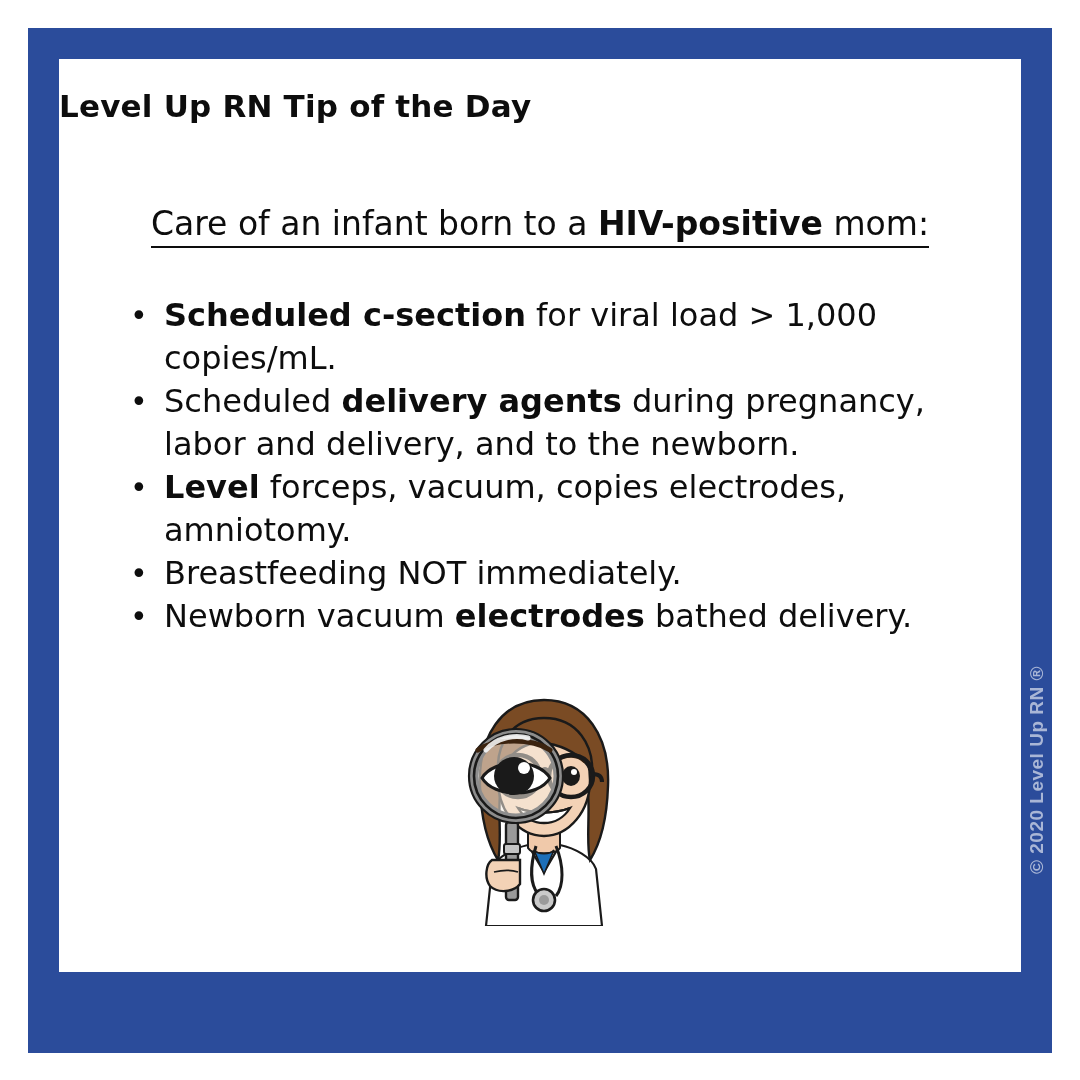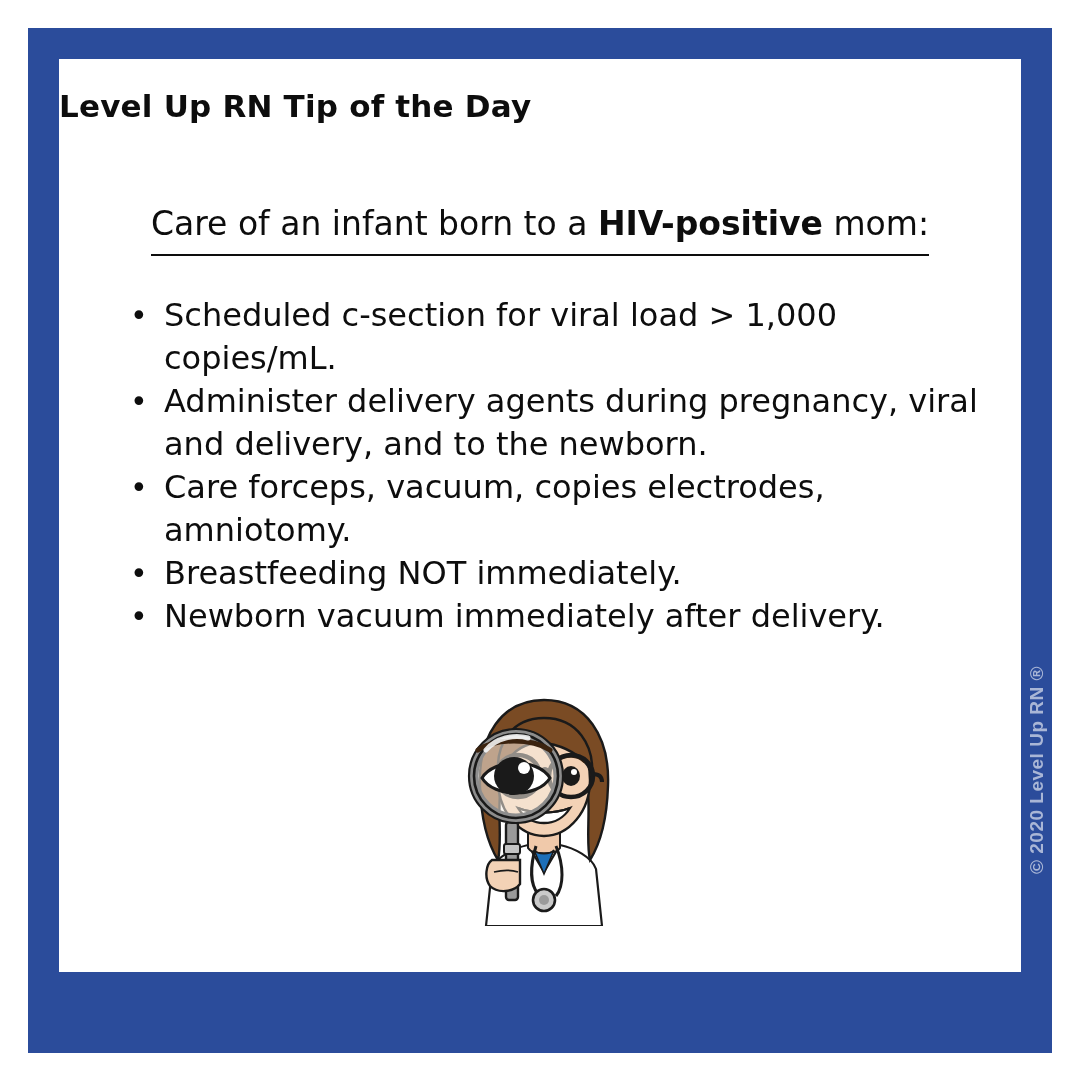--- a/index.html
+++ b/index.html
@@ -83,21 +83,21 @@
     top: 204px;
     width: 962px;
     text-align: center;
     font-family: "DejaVu Sans", sans-serif;
     font-size: 33px;
     font-weight: normal;
     color: #0d0d0d;
   }
   #subtitle .u {
     border-bottom: 2.5px solid #0d0d0d;
-    padding-bottom: 11px;
+    padding-bottom: 3px;
   }
   #subtitle b { font-weight: bold; }
 
   
   #bullets {
     position: absolute;
     left: 130px;
     top: 294px;
     width: 850px;
     font-family: "DejaVu Sans", sans-serif;
@@ -112,21 +112,21 @@
   .bullet-dot {
     flex: 0 0 auto;
     width: 34px;
     text-align: left;
     font-size: 30px;
     line-height: 43px;
   }
   .bullet-text {
     flex: 1 1 auto;
   }
-  .bullet-text b { font-weight: normal; }
+  .bullet-text b { font-weight: bold; }
 
   
   #avatar {
     position: absolute;
     left: 452px;
     top: 694px;
     width: 184px;
     height: 232px;
   }
   #avatar svg { display: block; width: 100%; height: 100%; }
@@ -149,36 +149,36 @@
 
   <div id="bullets">
 
     <div class="bullet-row">
       <span class="bullet-dot">•</span>
       <span class="bullet-text"><span></span><b>Scheduled c-section</b><span> for viral load &gt; 1,000 copies/mL.</span></span>
     </div>
 
     <div class="bullet-row">
       <span class="bullet-dot">•</span>
-      <span class="bullet-text"><span>Administer </span><b>delivery agents</b><span> during pregnancy, viral and delivery, and to the newborn.</span></span>
-    </div>
-
-    <div class="bullet-row">
-      <span class="bullet-dot">•</span>
-      <span class="bullet-text"><span></span><b>Care</b><span> forceps, vacuum, copies electrodes, amniotomy.</span></span>
+      <span class="bullet-text"><span>Scheduled </span><b>delivery agents</b><span> during pregnancy, labor and delivery, and to the newborn.</span></span>
+    </div>
+
+    <div class="bullet-row">
+      <span class="bullet-dot">•</span>
+      <span class="bullet-text"><span></span><b>Level</b><span> forceps, vacuum, copies electrodes, amniotomy.</span></span>
     </div>
 
     <div class="bullet-row">
       <span class="bullet-dot">•</span>
       <span class="bullet-text"><span>Breastfeeding NOT immediately.</span><b></b><span></span></span>
     </div>
 
     <div class="bullet-row">
       <span class="bullet-dot">•</span>
-      <span class="bullet-text"><span>Newborn vacuum </span><b>immediately</b><span> after delivery.</span></span>
+      <span class="bullet-text"><span>Newborn vacuum </span><b>electrodes</b><span> bathed delivery.</span></span>
     </div>
 
   </div>
 
   <div id="avatar">
     <svg viewBox="0 0 184 232" xmlns="http://www.w3.org/2000/svg">
 
       <path d="M40 175 C44 163 62 154 76 151 L108 151 C122 154 140 163 144 175 L150 232 L34 232 Z" fill="#ffffff" stroke="#1a1a1a" stroke-width="2.2"></path>
 
       <path d="M76 151 L92 178 L108 151" fill="#ffffff" stroke="#1a1a1a" stroke-width="2.2"></path>

